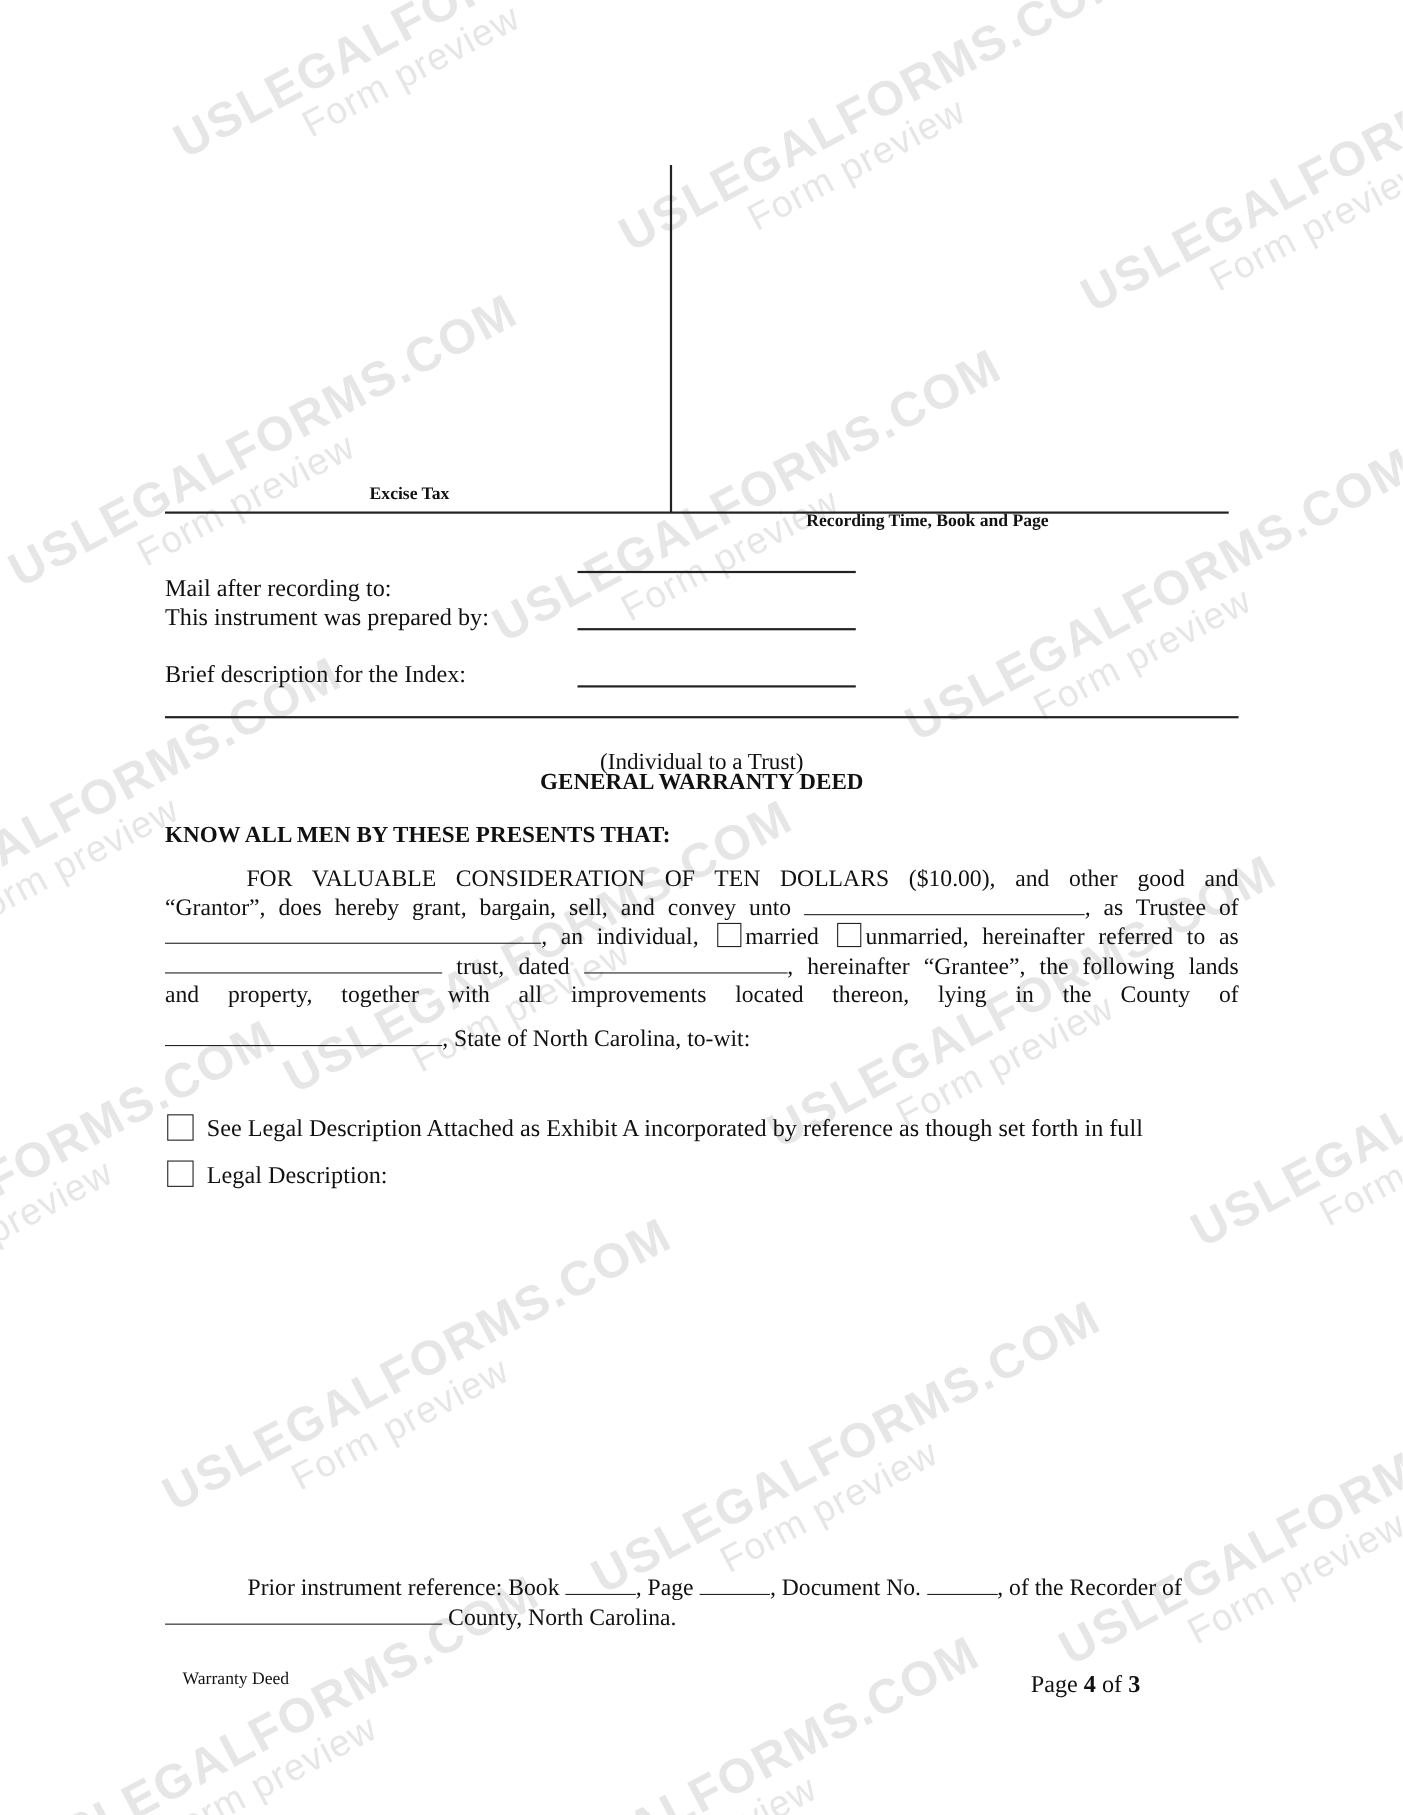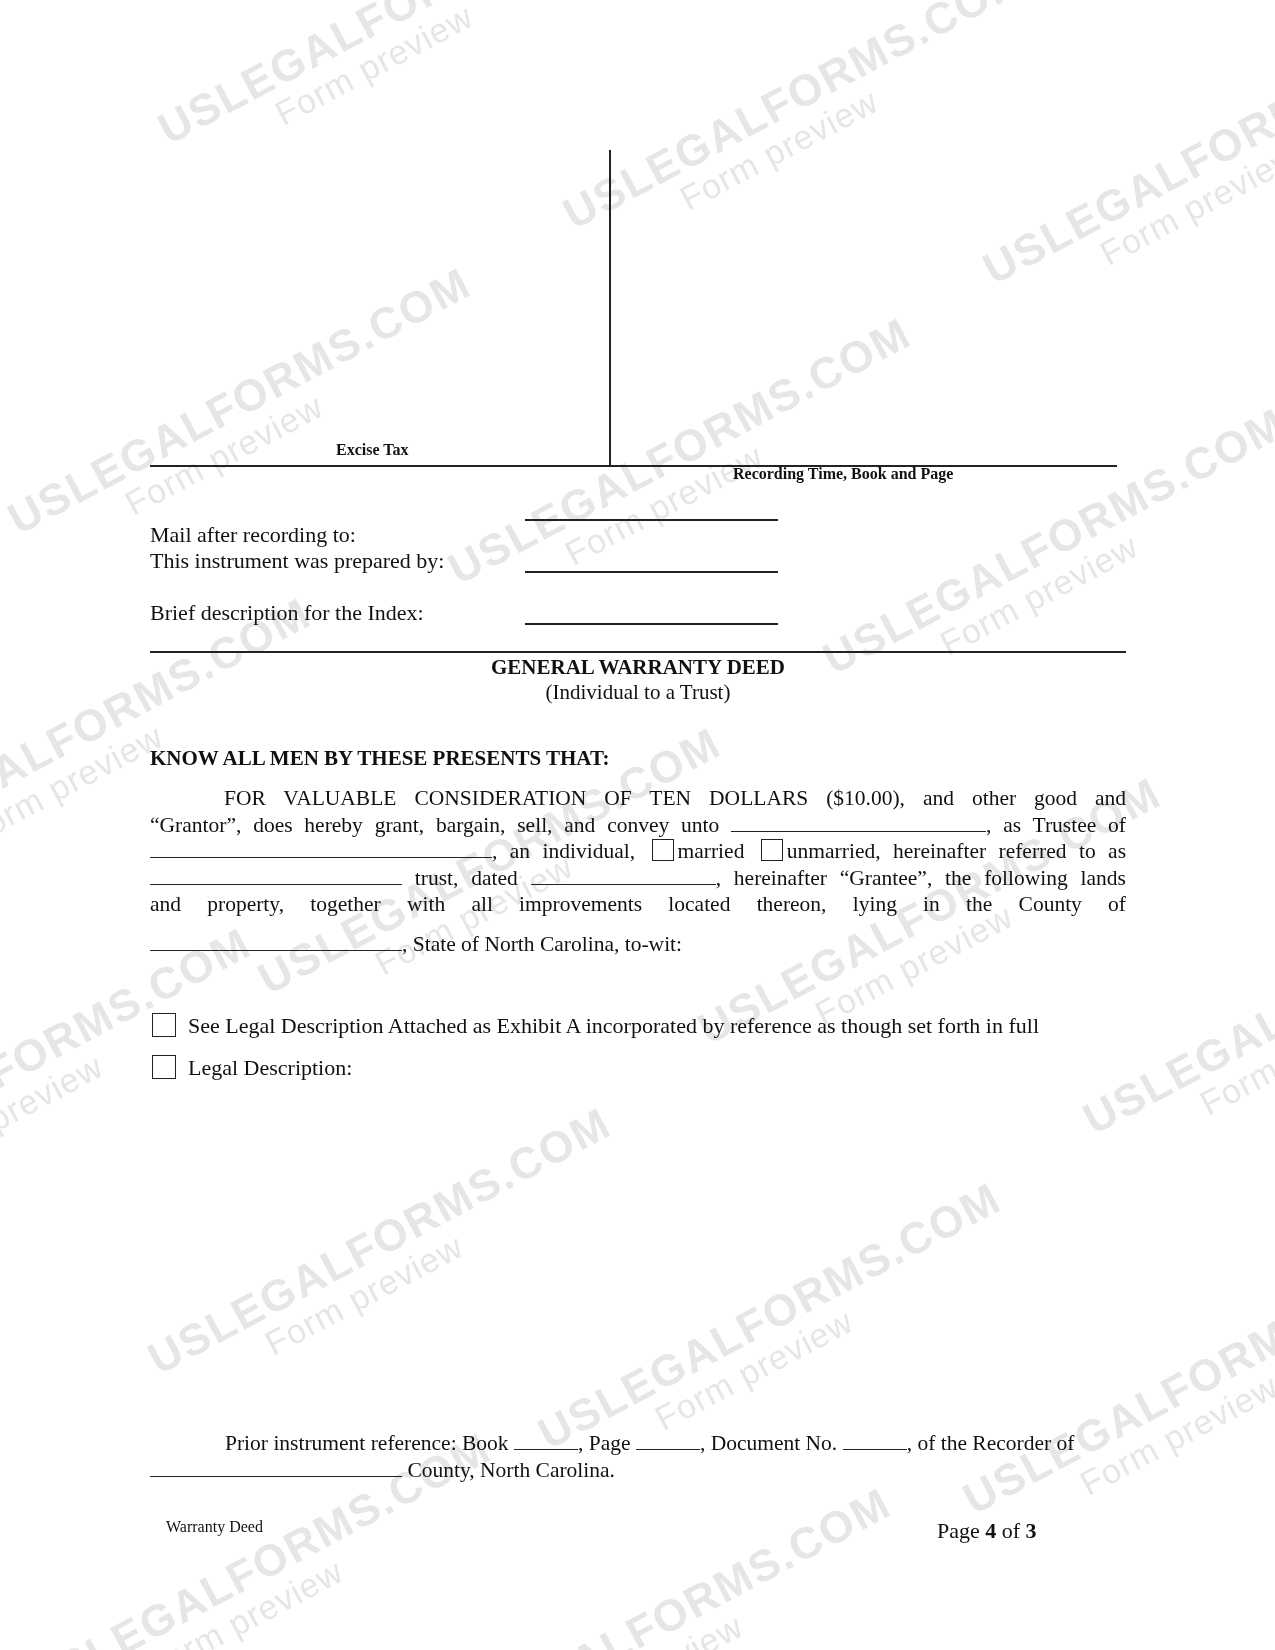--- a/index.html
+++ b/index.html
@@ -11,21 +11,21 @@
         white-space:nowrap; pointer-events:none; z-index:0; }
   .wm .big { font-weight:bold; font-size:44px; letter-spacing:2px; display:block; }
   .wm .small { font-size:34px; display:block; margin-left:110px; margin-top:-4px; letter-spacing:1px; }
   .content { position:absolute; left:0; top:0; width:1275px; height:1650px; z-index:1; }
   .vline { position:absolute; left:609px; top:150px; width:2px; height:316px; background:#222; }
   .hline-top { position:absolute; left:150px; top:465px; width:967px; height:2px; background:#222; }
   .hdr-label { position:absolute; font-size:16px; font-weight:bold; white-space:nowrap; }
   .row-label { position:absolute; left:150px; font-size:22px; white-space:nowrap; }
   .blank-line { position:absolute; left:525px; width:253px; height:0; border-bottom:2px solid #222; }
   .thick-rule { position:absolute; left:150px; top:651px; width:976px; height:2px; background:#222; }
-  .title { position:absolute; left:150px; width:976px; text-align:center; font-size:21px; font-weight:bold; }
+  .title { position:absolute; left:150px; width:976px; text-align:center; font-size:21px; font-weight:bold;margin-top:43px; }
   .subtitle { position:absolute; left:150px; width:976px; text-align:center; font-size:21px; }
   .heading { position:absolute; left:150px; font-size:21px; font-weight:bold; }
   .para { position:absolute; left:150px; width:976px; font-size:21.5px; line-height:26.5px; text-align:justify; }
   .para .line { display:block; text-align:justify; text-align-last:justify; height:26.5px; white-space:nowrap; }
   .para .line.last { text-align-last:left;margin-top:13px; }
   .uline { display:inline-block; border-bottom:1.5px solid #222; height:19px; vertical-align:baseline; }
   .cbox { display:inline-block; width:22px; height:22px; border:1.6px solid #222; box-sizing:border-box; vertical-align:-3px; margin:0 4px; background:#fff; }
   .check-row { position:absolute; left:152px; font-size:22px; white-space:nowrap; }
   .check-row .cbox { margin:0 12px 0 0; width:24px; height:24px; vertical-align:-4px; }
   .prior { position:absolute; left:150px; font-size:21.5px; white-space:nowrap; }

